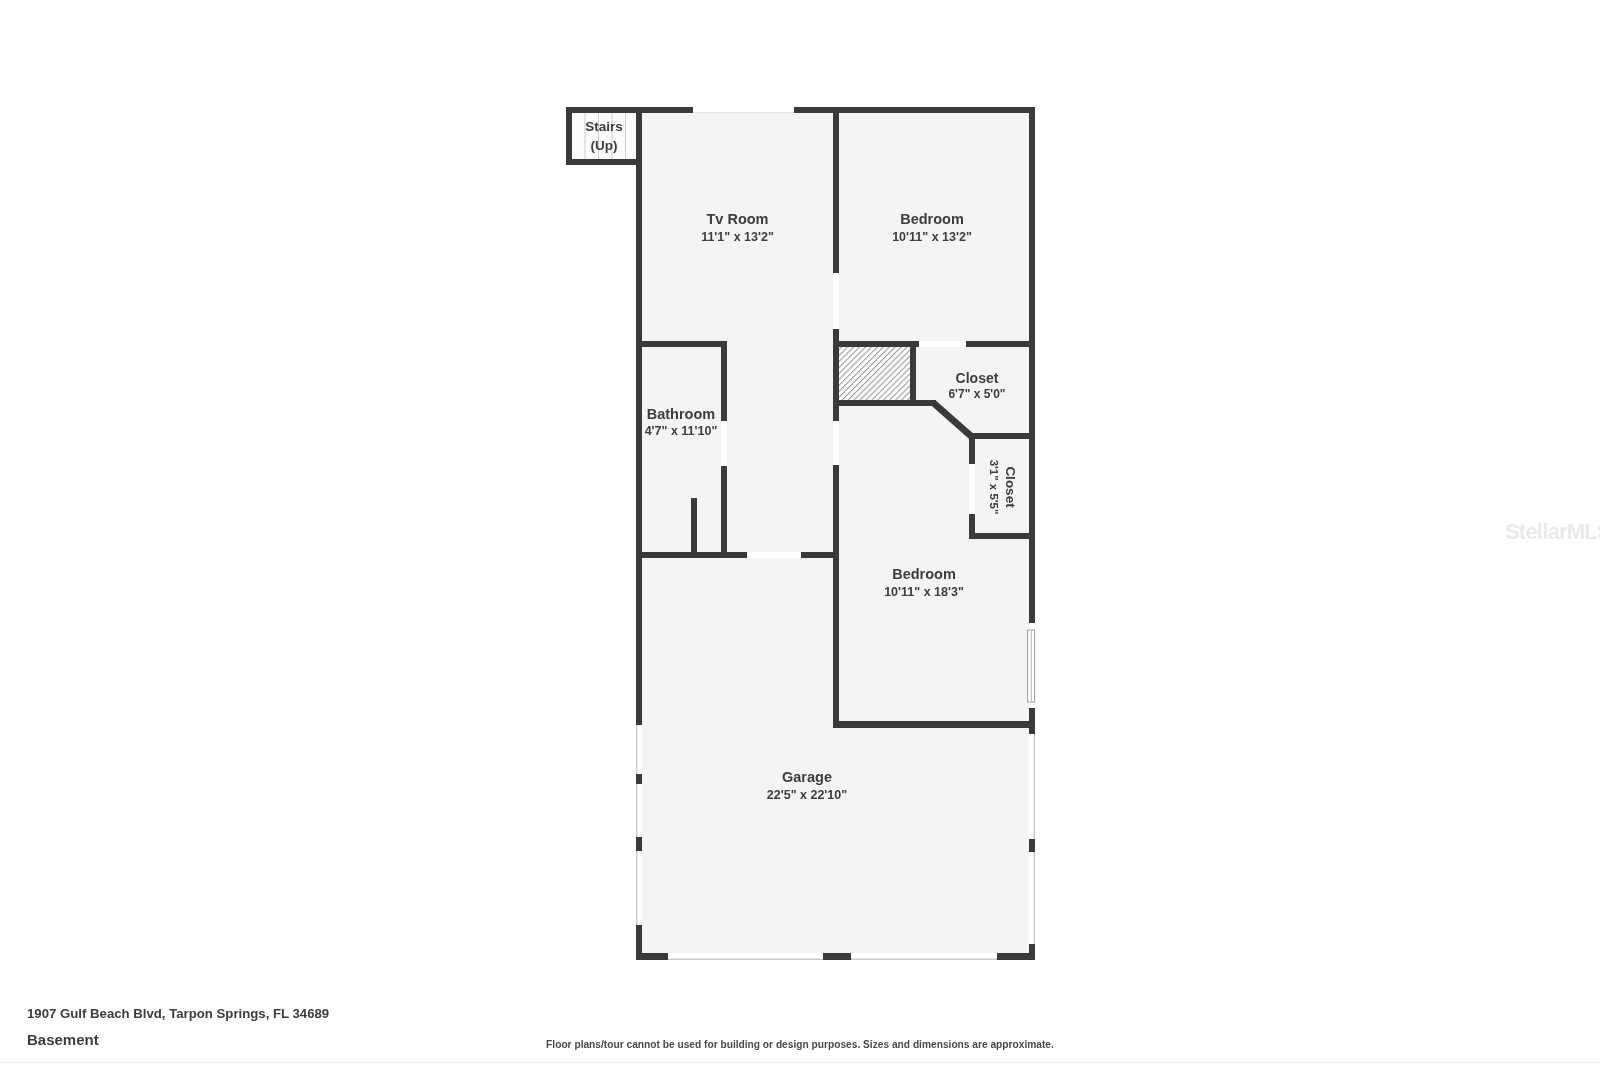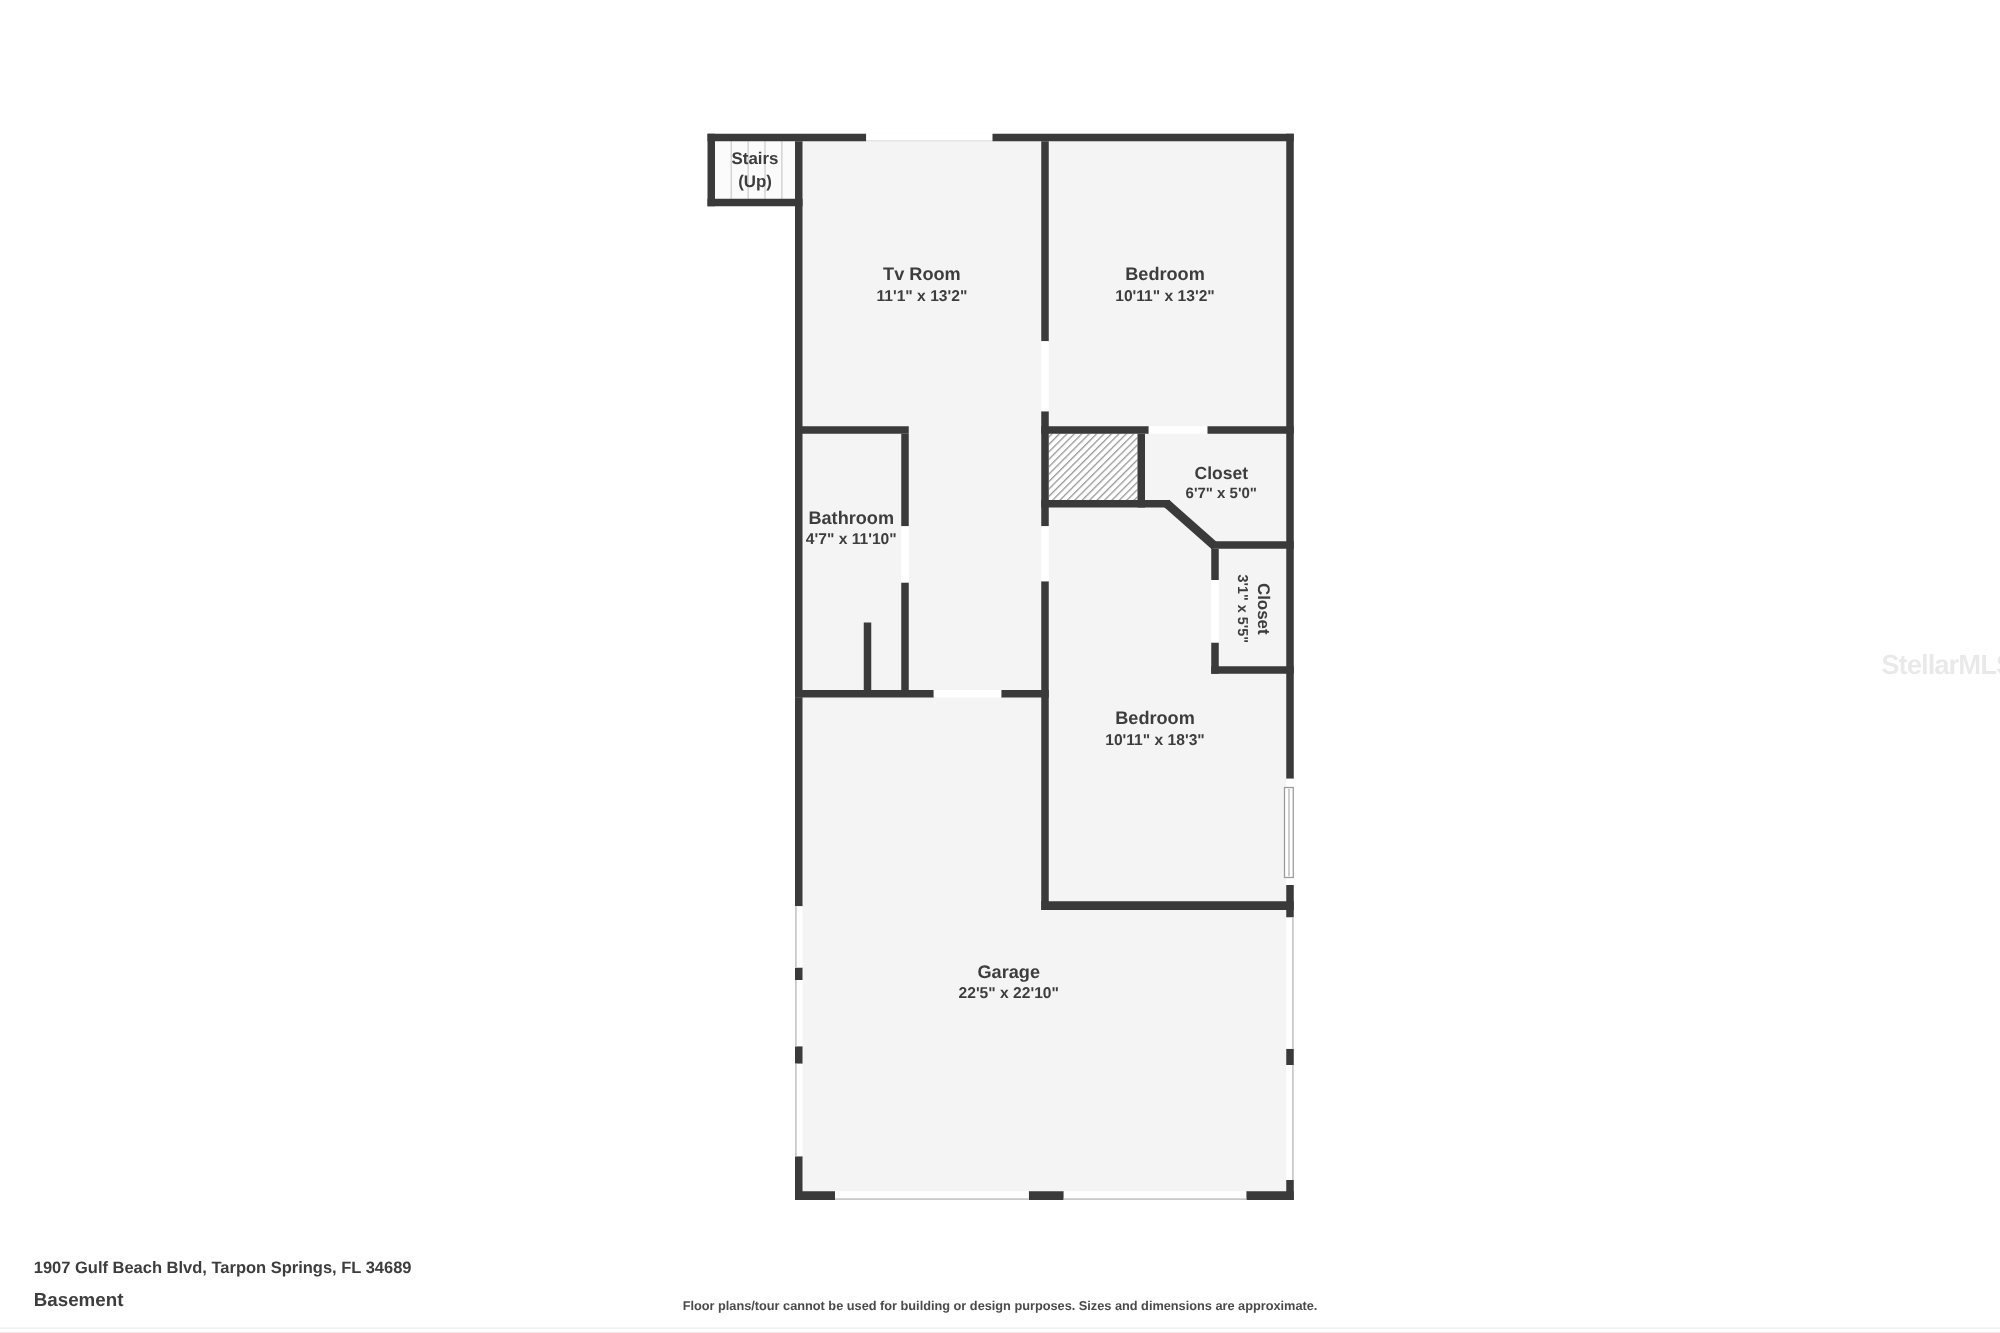--- a/index.html
+++ b/index.html
@@ -1,16 +1,16 @@
 <!DOCTYPE html>
 <html><head>
 <meta charset="utf-8">
 <style>
   html,body{margin:0;padding:0;background:#ffffff;}
-  .page{position:relative;width:1600px;height:1066px;background:#fca5a5;overflow:hidden;
+  .page{position:relative;width:1600px;height:1066px;background:#eab308;overflow:hidden;
         font-family:"Liberation Sans", sans-serif;}
   svg{display:block;}
 </style>
 </head>
 <body>
 <div class="page">
 <svg width="1600" height="1066" viewBox="0 0 1600 1066" xmlns="http://www.w3.org/2000/svg">
 <defs>
   <pattern id="hatch" width="4.2" height="4.2" patternUnits="userSpaceOnUse" patternTransform="rotate(45)">
     <rect width="4.2" height="4.2" fill="#ffffff"></rect>

